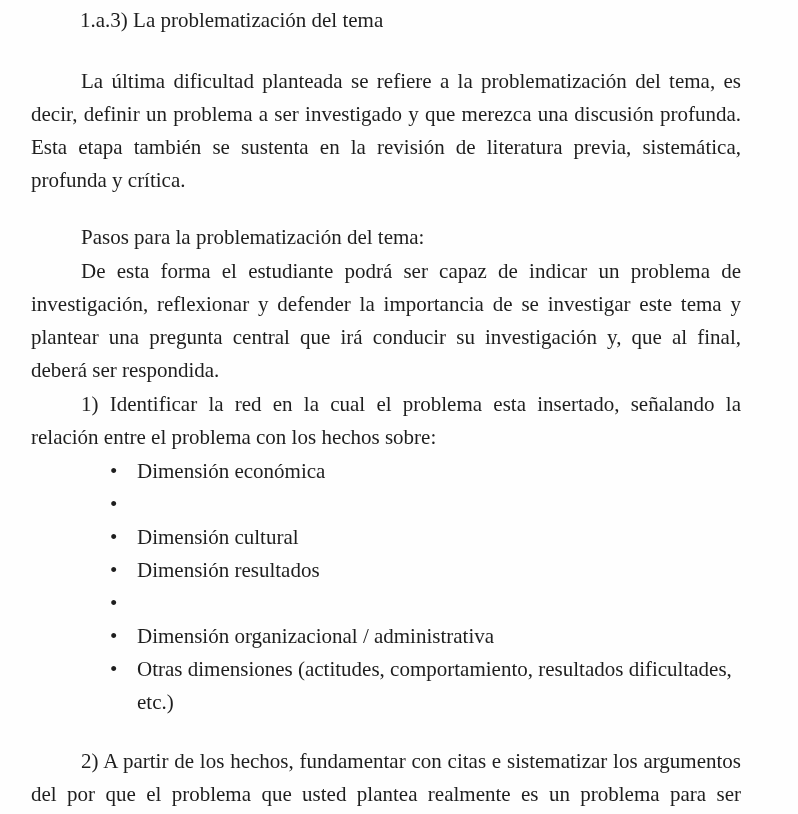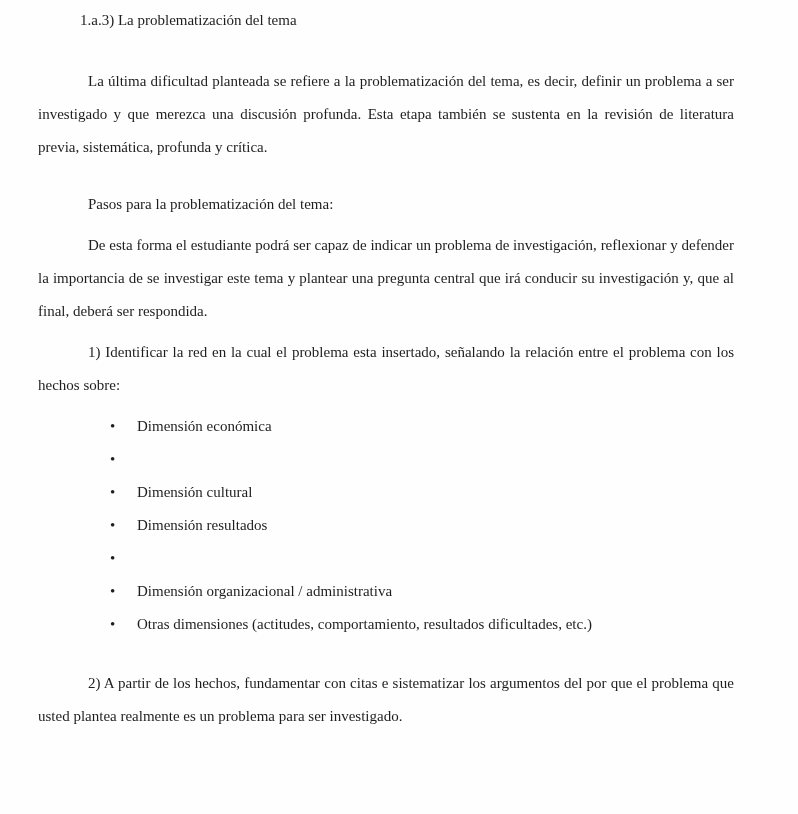--- a/index.html
+++ b/index.html
@@ -7,35 +7,35 @@
     padding: 0;
     background: #ffffff;
   }
   .page {
     position: relative;
     box-sizing: border-box;
     width: 798px;
     height: 814px;
     background: #fefefe;
     font-family: "Liberation Serif", "DejaVu Serif", serif;
-    font-size: 15px;
+    font-size: 21px;
     line-height: 33px;
     color: #1e1e1e;
     padding: 4px 56px 17px 30px;
     overflow: hidden;
   }
   .heading {
     font-size: inherit;
     font-weight: normal;
     margin: 0 0 28px 0;
     text-indent: 50px;
     text-align: left;
   }
   .para {
-    margin: 8px;
+    margin: 1px;
     text-align: justify;
     text-indent: 50px;
   }
   .mt-md { margin-top: 24px; }
   .mt-lg { margin-top: 26px; }
   .bullet-list {
     margin: 0;
     padding: 0;
   }
   .bullet-row {

